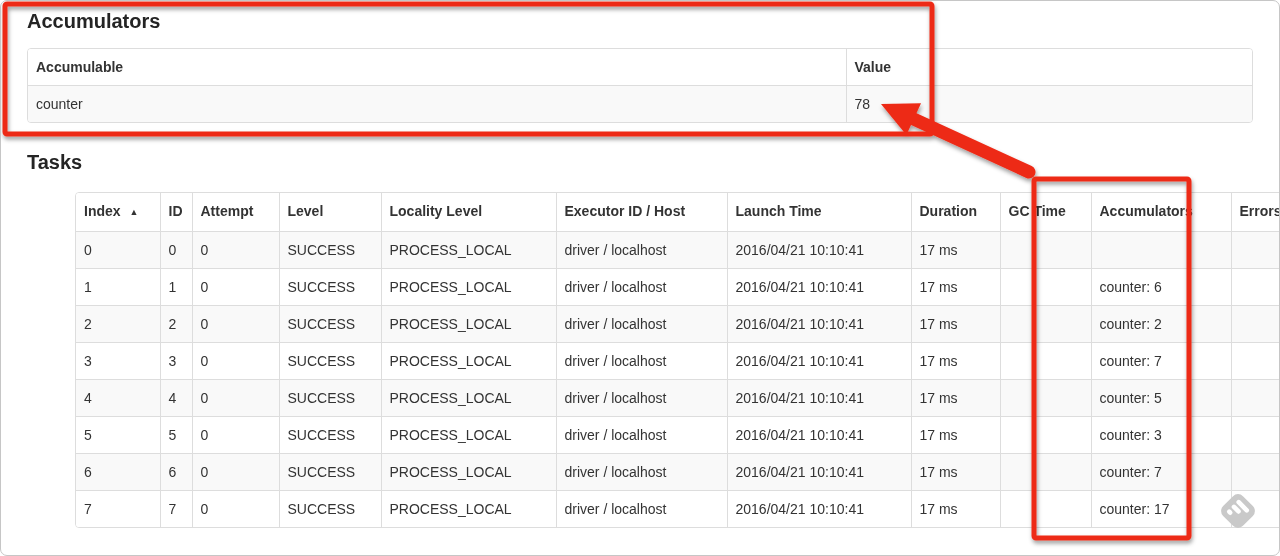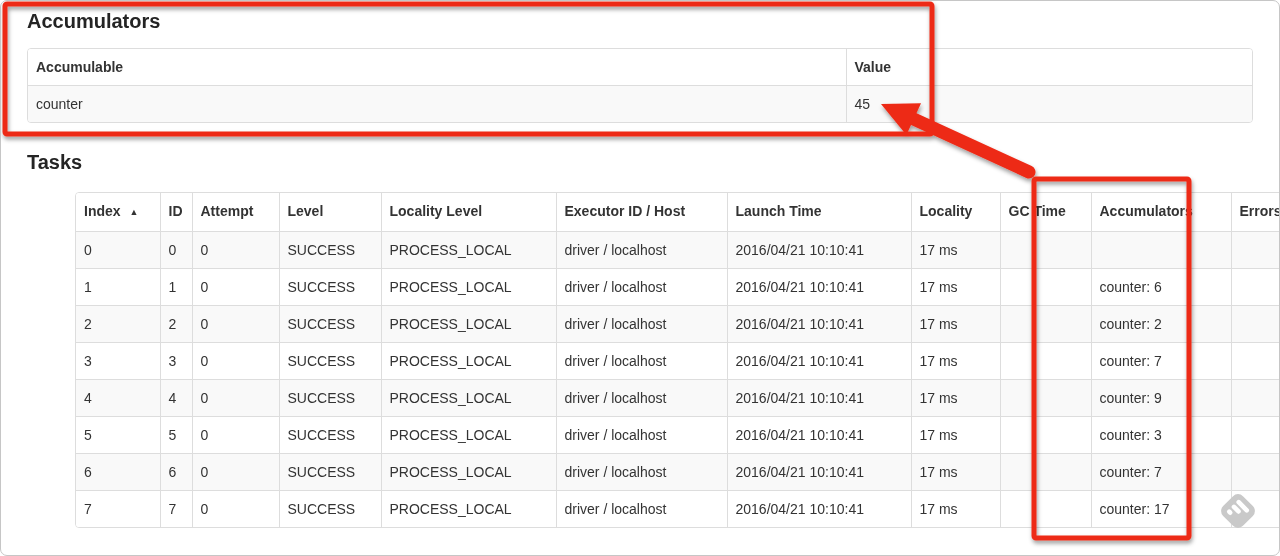--- a/index.html
+++ b/index.html
@@ -42,21 +42,21 @@
       </colgroup>
     <thead>
       <tr>
         <th>Accumulable</th>
         <th>Value</th>
       </tr>
     </thead>
     <tbody>
       <tr>
         <td>counter</td>
-        <td>45</td>
+        <td>78</td>
       </tr>
     </tbody>
   </table>
 </div>
 
 <h2 class="heading" id="tasks-heading">Tasks</h2>
 
 <div class="tbl-wrap" id="tasks-wrap">
   <table>
     <colgroup>
@@ -74,21 +74,21 @@
     </colgroup>
     <thead>
         <tr id="tasks-header-row">
           <th>Index<span class="sort-icon">▲</span></th>
           <th>ID</th>
           <th>Attempt</th>
           <th>Level</th>
           <th>Locality Level</th>
           <th>Executor ID / Host</th>
           <th>Launch Time</th>
-          <th>Locality</th>
+          <th>Duration</th>
           <th>GC Time</th>
           <th>Accumulators</th>
           <th>Errors</th>
         </tr>
       </thead>
     <tbody id="tasks-body">
         <tr>
           <td>0</td>
           <td>0</td>
           <td>0</td>
@@ -143,21 +143,21 @@
         <tr>
           <td>4</td>
           <td>4</td>
           <td>0</td>
           <td>SUCCESS</td>
           <td>PROCESS_LOCAL</td>
           <td>driver / localhost</td>
           <td>2016/04/21 10:10:41</td>
           <td>17 ms</td>
           <td></td>
-          <td>counter: 9</td>
+          <td>counter: 5</td>
           <td></td>
         </tr>
         <tr>
           <td>5</td>
           <td>5</td>
           <td>0</td>
           <td>SUCCESS</td>
           <td>PROCESS_LOCAL</td>
           <td>driver / localhost</td>
           <td>2016/04/21 10:10:41</td>

